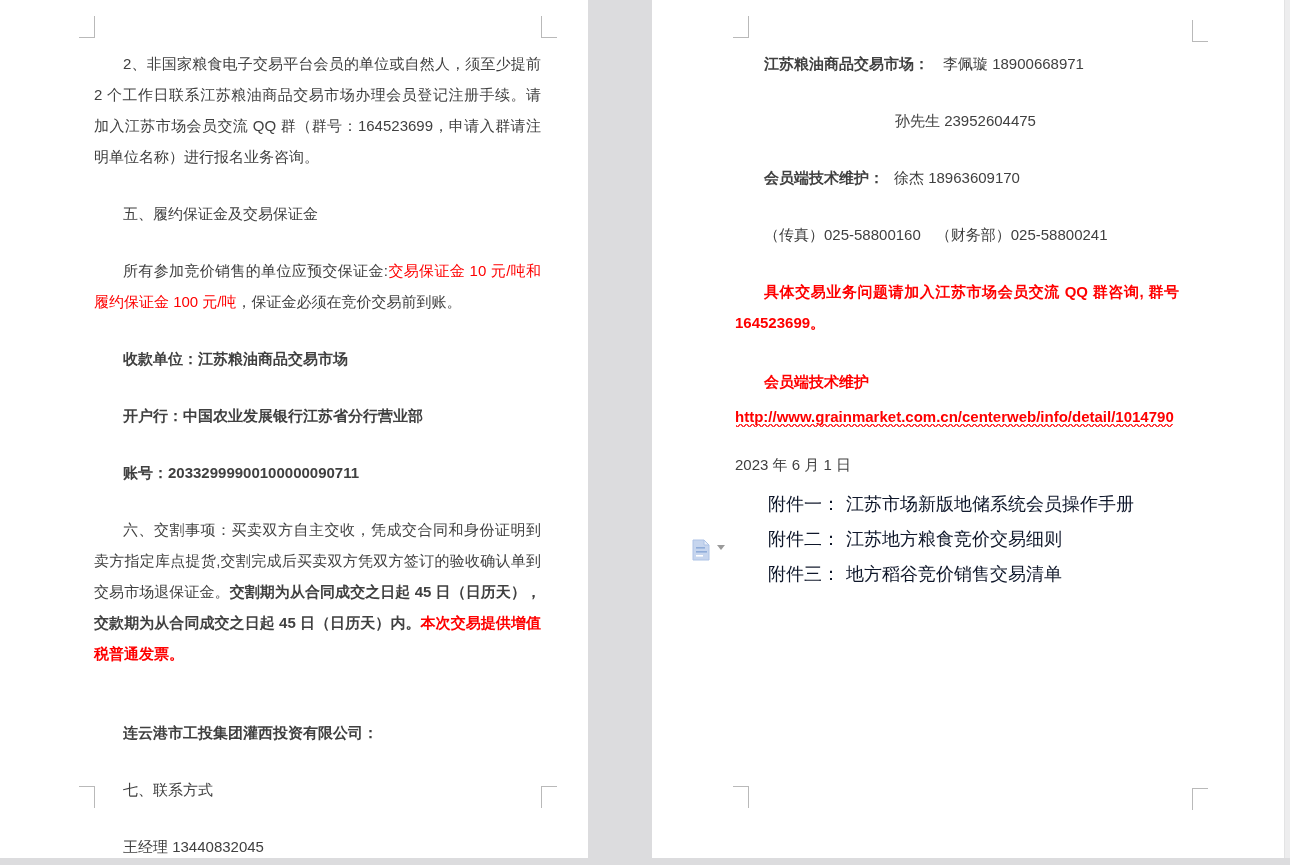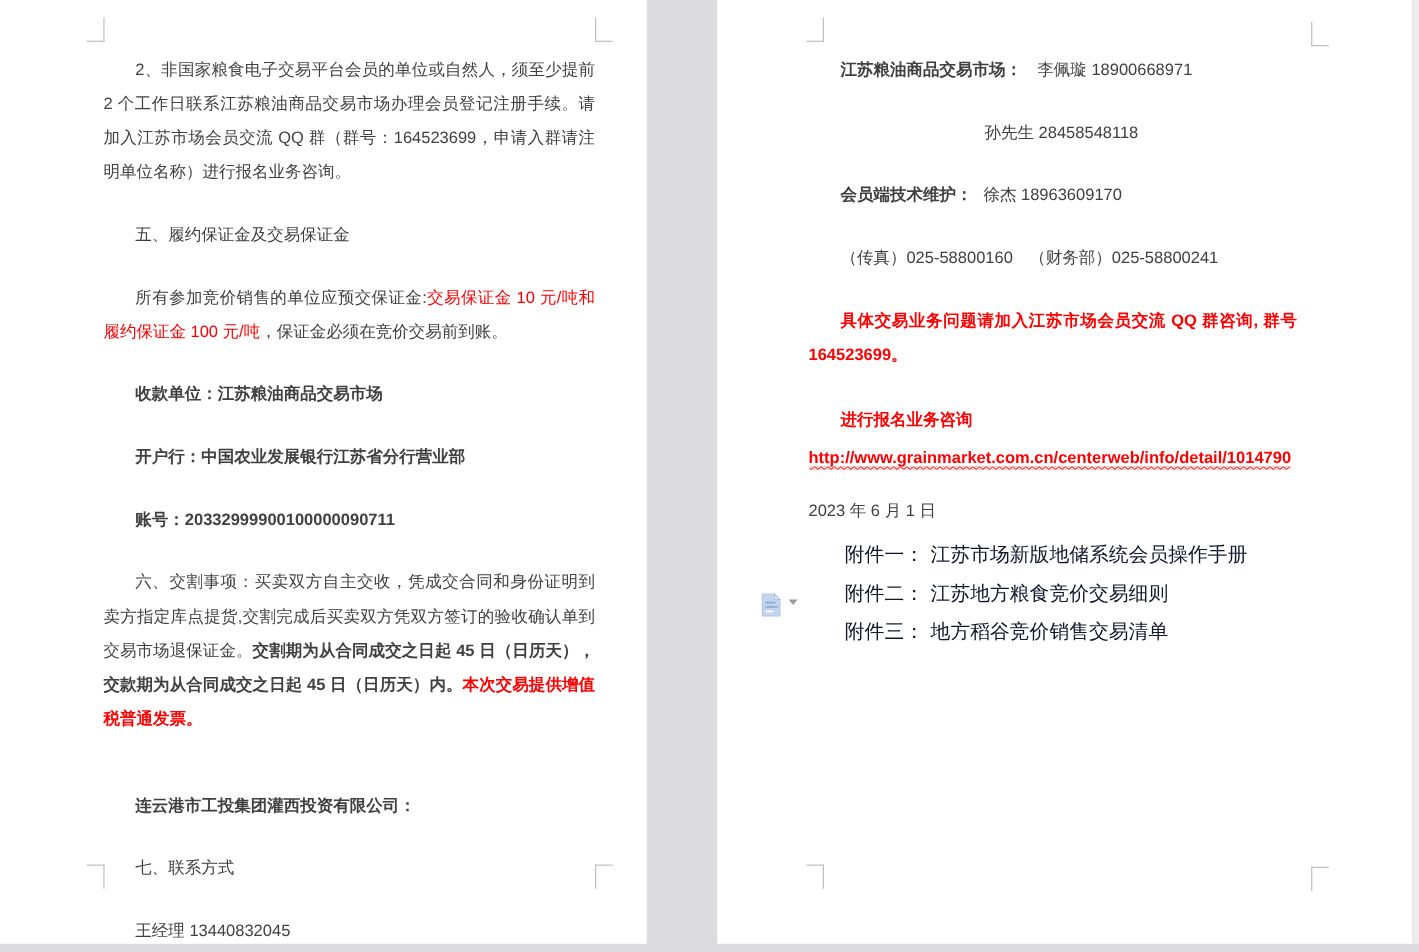--- a/index.html
+++ b/index.html
@@ -133,29 +133,29 @@
       <rect x="4" y="8" width="9" height="1.6" fill="#8facd9"></rect>
       <rect x="4" y="12" width="11" height="1.6" fill="#8facd9"></rect>
       <rect x="4" y="16" width="7" height="1.6" fill="#ffffff"></rect>
     </svg>
     <span class="obj-caret"></span>
   </div>
 
   <div class="content content-right">
     <p class="para"><span class="b">江苏粮油商品交易市场：</span><span class="contact-gap"></span><span>李佩璇 18900668971</span></p>
 
-    <p class="para indent-deep">孙先生 28458548118</p>
+    <p class="para indent-deep">孙先生 23952604475</p>
 
     <p class="para"><span class="b">会员端技术维护：</span><span class="contact-gap-sm"></span><span>徐杰 18963609170</span></p>
 
     <p class="para">（传真）025-58800160　（财务部）025-58800241</p>
 
     <p class="para b red">具体交易业务问题请加入江苏市场会员交流 QQ 群咨询, 群号164523699。</p>
 
-    <p class="para para-center2"><span class="b red">进行报名业务咨询</span><br><span class="b red url">http://www.grainmarket.com.cn/centerweb/info/detail/1014790</span></p>
+    <p class="para para-center2"><span class="b red">会员端技术维护</span><br><span class="b red url">http://www.grainmarket.com.cn/centerweb/info/detail/1014790</span></p>
 
     <p class="para para-date">2023 年 6 月 1 日</p>
 
     <div class="attachments">
       <p class="attach"><span>附件一：</span><span class="t">江苏市场新版地储系统会员操作手册</span></p>
       <p class="attach"><span>附件二：</span><span class="t">江苏地方粮食竞价交易细则</span></p>
       <p class="attach"><span>附件三：</span><span class="t">地方稻谷竞价销售交易清单</span></p>
     </div>
   </div>
 </div>

